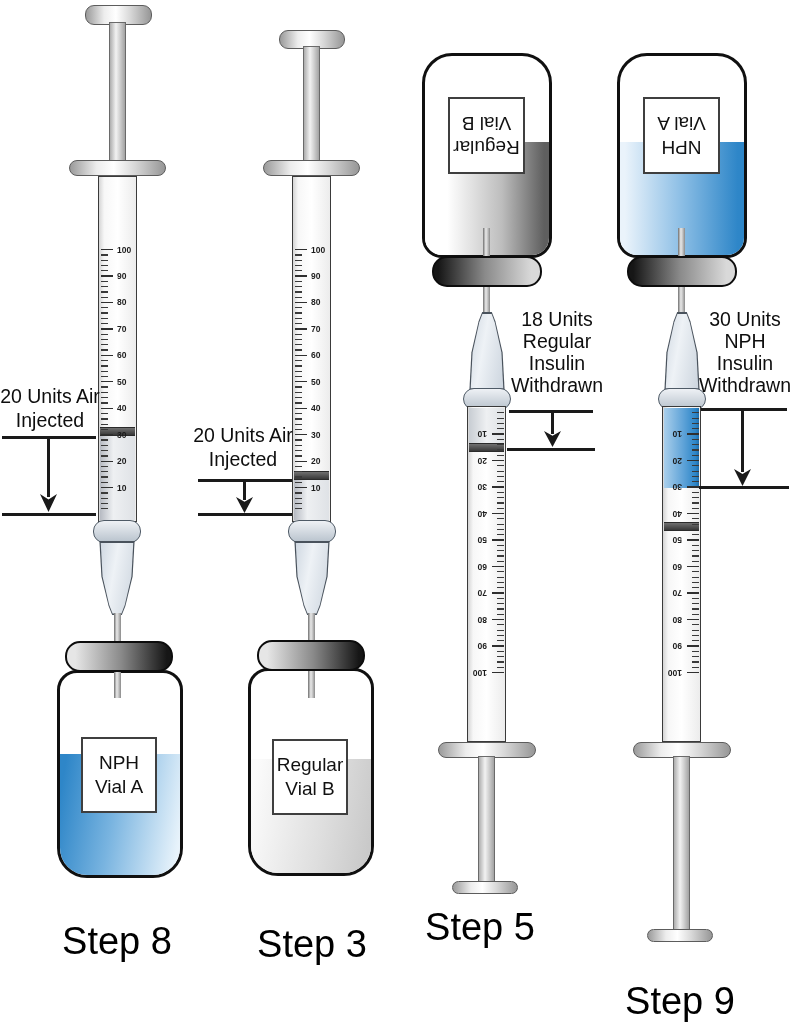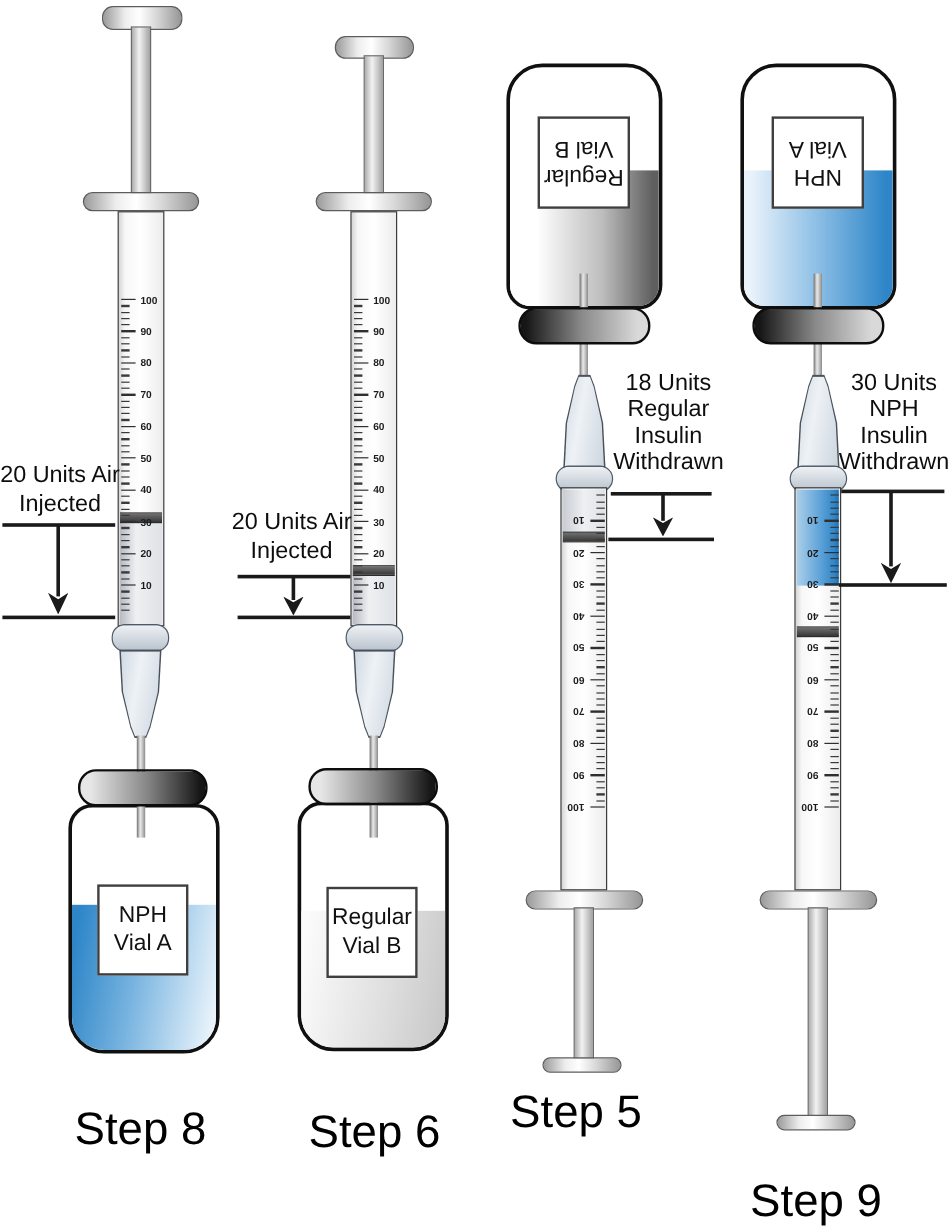--- a/index.html
+++ b/index.html
@@ -238,21 +238,21 @@
       </div>
     </div>
     <div class="abs needle" style="left:308px;top:613px;width:7px;height:85px;"></div>
     <div class="abs vial-cap down" style="left:257px;top:640px;width:108px;height:31px;"></div>
     <div class="abs ann" style="left:193px;top:424px;width:100px;">20 Units Air</div>
     <div class="abs ann" style="left:193px;top:448px;width:100px;">Injected</div>
     <div class="abs ann-line" style="left:198px;top:479px;width:94px;"></div>
     <div class="abs arrow-shaft" style="left:243px;top:481px;height:19px;"></div>
     <div class="abs arrow-head" style="left:236px;top:497px;width:17px;height:16px;"></div>
     <div class="abs ann-line" style="left:198px;top:513px;width:94px;"></div>
-    <div class="abs step-label" style="left:242px;top:923px;width:140px;">Step 6</div>
+    <div class="abs step-label" style="left:242px;top:923px;width:140px;">Step 3</div>
   </div>
 
   <div>
     <div class="abs vial-body up" style="left:422px;top:53px;width:130px;height:205px;">
       <div class="liq reg-b-inv" style="top:86px;"></div>
       <div class="vial-label inv" style="left:23px;top:41px;width:77px;height:77px;">
         <span>Regular</span>
         <span>Vial B</span>
       </div>
     </div>

